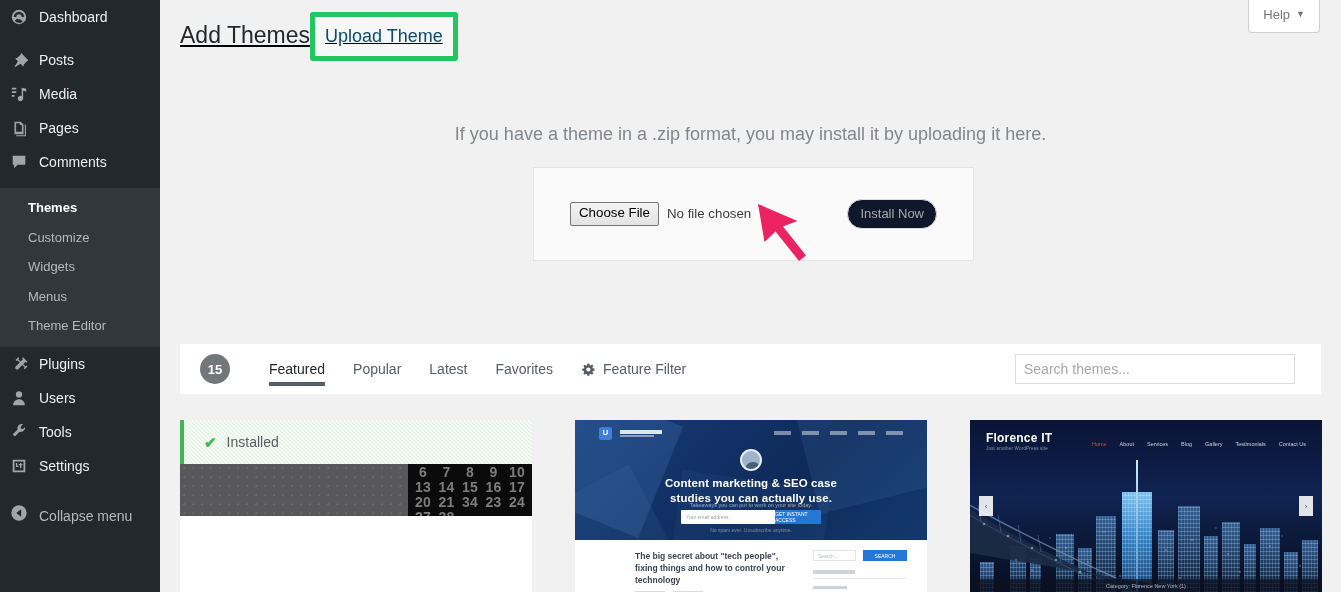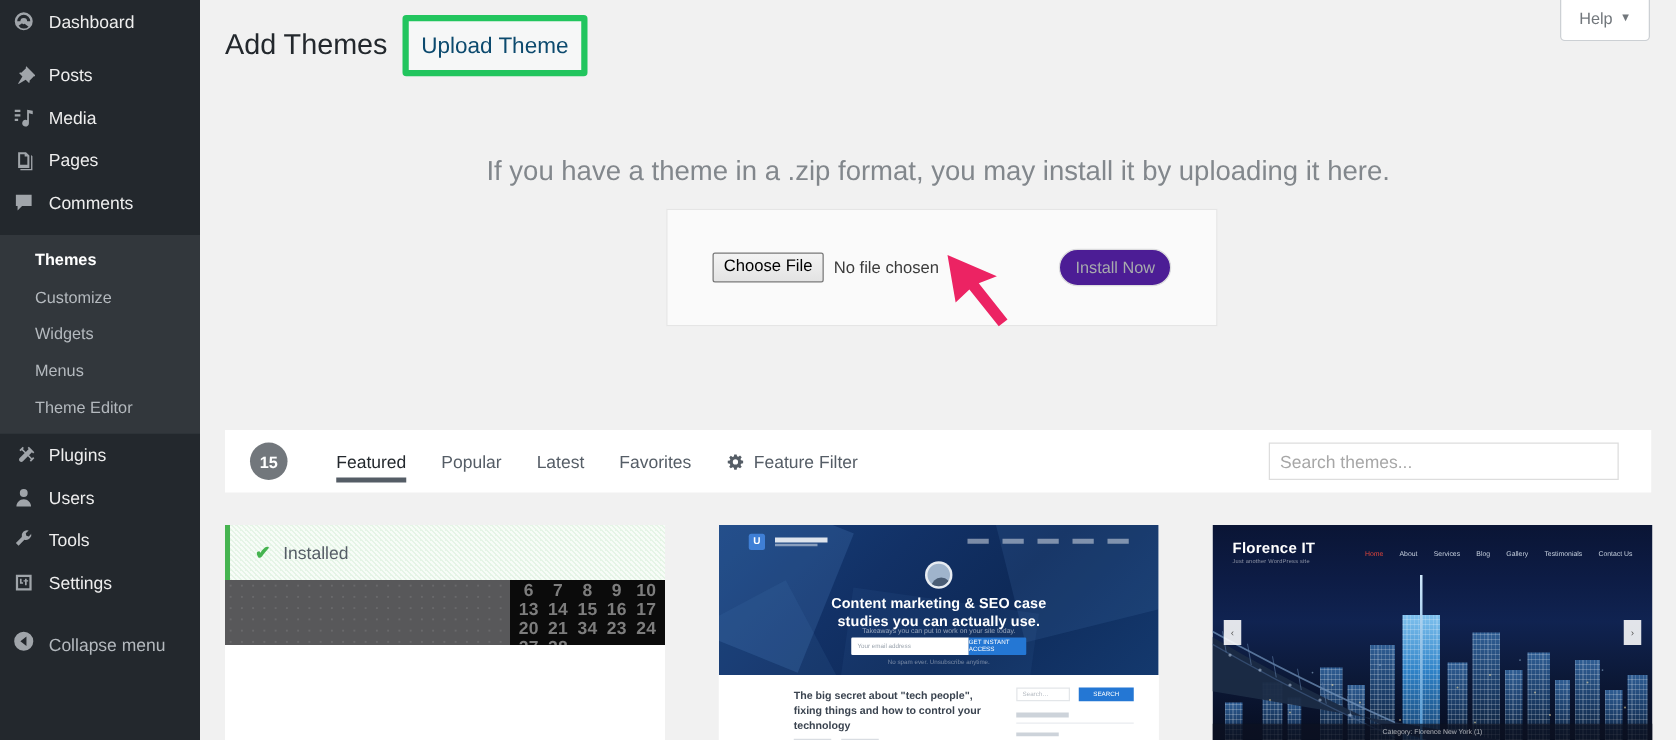--- a/index.html
+++ b/index.html
@@ -105,21 +105,21 @@
     line-height: 1.6;
   }
   .help-tab .caret {
     font-size: 9px;
     color: #72777c;
     transform: translateY(-1px);
   }
 
   .page-head {
     padding: 12px 0 0 20px;
-    display: flex; align-items: center; gap: 12px;
+    display: flex; align-items: center;  text-decoration: underline;
   }
   .page-title {
     font-size: 23px;
     font-weight: 400;
     color: #23282d;
     line-height: 1.3;
   }
   .page-title-action {
     display: inline-block;
     font-size: 18px;
@@ -129,21 +129,21 @@
     background: #f6f7f7;
     border: 5px solid #22c55e;
     border-radius: 3px;
     cursor: pointer;
     font-weight: 400;
   }
 
   .upload-instructions {
     text-align: center;
     color: #82878c;
-    font-size: 22px;
+    font-size: 18px;
     font-weight: 400;
     margin-top: 63px;
   }
 
   .upload-panel {
     position: absolute;
     left: 373px; top: 167px;
     width: 441px; height: 94px;
     background: #fafafa;
     border: 1px solid #e5e5e5;
@@ -177,21 +177,21 @@
   .no-file-text {
     font-size: 13.3px;
     color: #3c3c3c;
     white-space: nowrap;
   }
   .install-now-btn {
     font-size: 13px;
     line-height: 2.15;
     padding: 0 12px;
     color: #a7aaad;
-    background: #4c1d95;
+    background: #0f172a;
     border: 1px solid #dcdcde;
     border-radius: 15px;
     cursor: default;
     white-space: nowrap;
   }
 
   
   #cursor-arrow {
     position: absolute;
     left: 592px; top: 198px;

